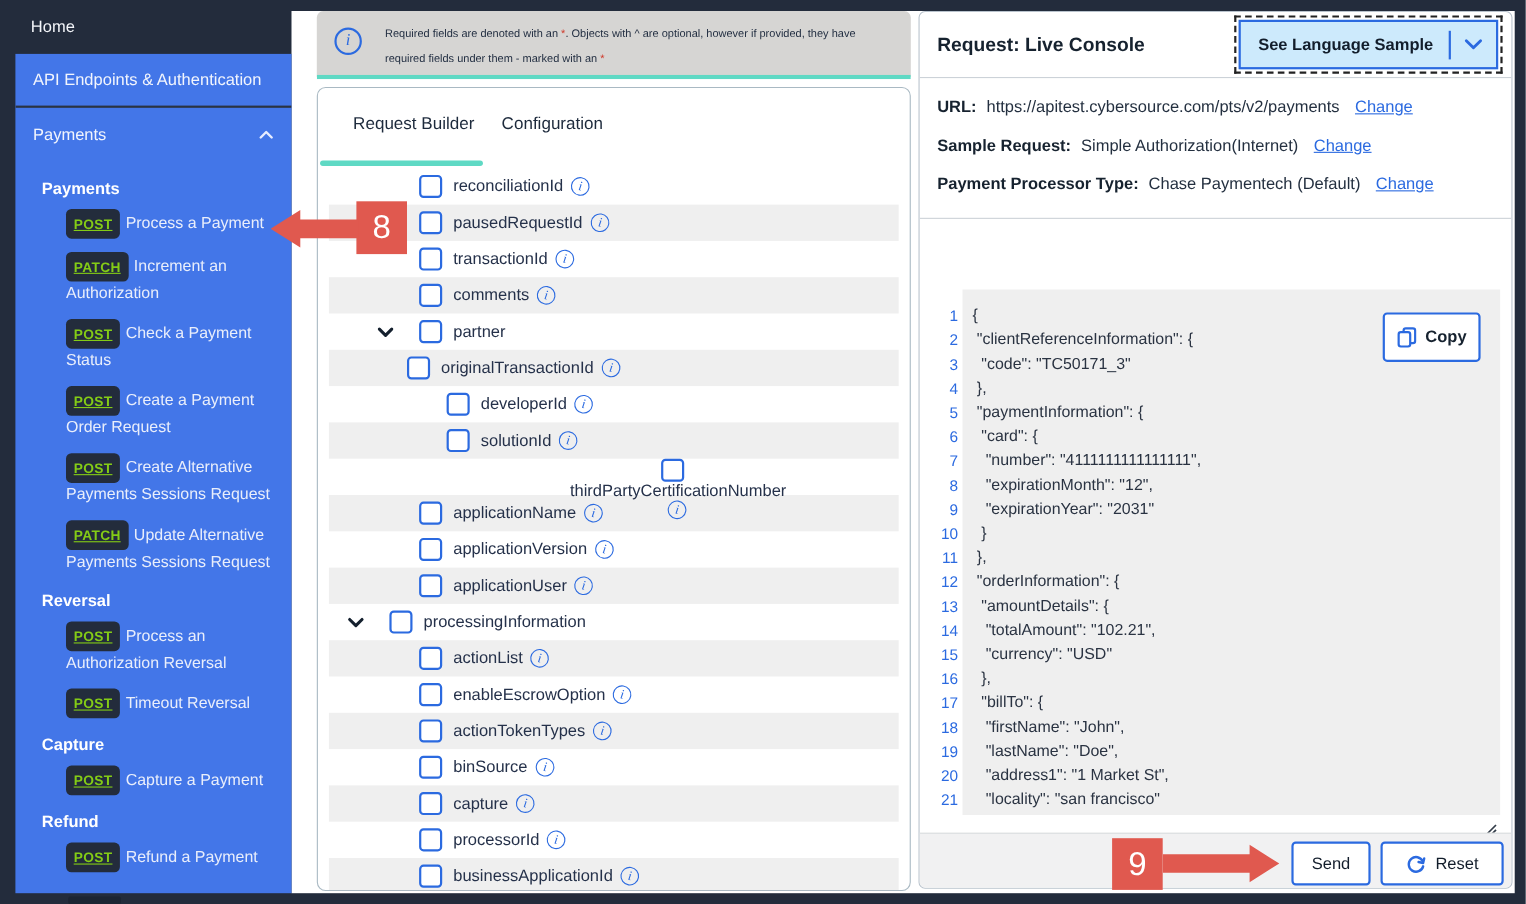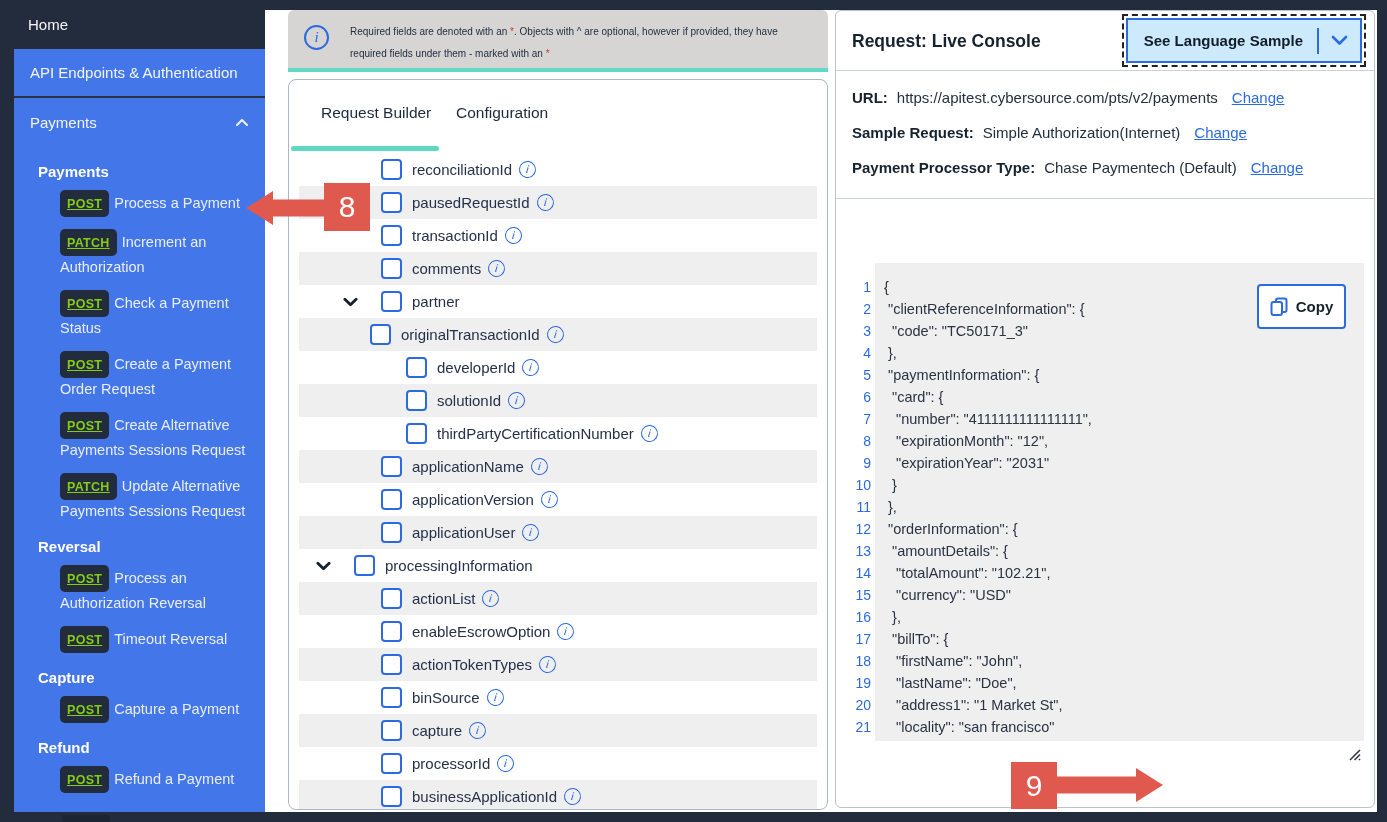--- a/index.html
+++ b/index.html
@@ -197,21 +197,21 @@
       <div class="frow" style="padding-left: 107px;">
         <span class="fcheck"></span>
         <span class="flabel">developerId</span>
         <span class="info-i">i</span>
       </div>
       <div class="frow alt" style="padding-left: 107px;">
         <span class="fcheck"></span>
         <span class="flabel">solutionId</span>
         <span class="info-i">i</span>
       </div>
-      <div class="frow" style="padding-left: 107px;">
+      <div class="frow" style="padding-left: 107px; flex-direction: column;">
         <span class="fcheck"></span>
         <span class="flabel">thirdPartyCertificationNumber</span>
         <span class="info-i">i</span>
       </div>
       <div class="frow alt" style="padding-left: 82px;">
         <span class="fcheck"></span>
         <span class="flabel">applicationName</span>
         <span class="info-i">i</span>
       </div>
       <div class="frow" style="padding-left: 82px;">
@@ -334,20 +334,34 @@
           <path d="M6 5 V3.5 a2 2 0 0 1 2-2 h6.5 a2 2 0 0 1 2 2 V13 a2 2 0 0 1-2 2 H12.5" fill="none" stroke="#2b6ae0" stroke-width="2"></path>
         </svg>
     </span>
     <span>Copy</span>
   </button>
   <div id="resize-handle">
     <svg width="16" height="16" viewBox="0 0 16 16">
         <path d="M15 5 L5 15 M15 9.5 L9.5 15 M15 14 L14 15" stroke="#333d4a" stroke-width="1.6" fill="none"></path>
       </svg>
   </div>
+  <div class="cp-footer">
+    <button class="cp-btn" id="send-btn">
+      <span>Send</span>
+    </button>
+    <button class="cp-btn" id="reset-btn">
+      <span style="display:flex;">
+        <svg width="19" height="19" viewBox="0 0 20 20">
+            <path d="M16.2 7.4 A7 7 0 1 0 16.6 12.2" fill="none" stroke="#2b6ae0" stroke-width="2.3" stroke-linecap="round"></path>
+            <path d="M17.6 4.6 L16.6 9 L12.2 8" fill="none" stroke="#2b6ae0" stroke-width="2.3" stroke-linecap="round" stroke-linejoin="round"></path>
+          </svg>
+      </span>
+      <span>Reset</span>
+    </button>
+  </div>
 </section>
 
 <div class="badge-num" id="badge8">8</div>
 <svg class="arrow-svg" id="arrow8" width="80" height="44" viewBox="0 0 80 44">
   <polygon points="0,22 27,5 27,13.5 80,13.5 80,30.5 27,30.5 27,39" fill="#e0594f"></polygon>
 </svg>
 <div class="badge-num" id="badge9">9</div>
 <svg class="arrow-svg" id="arrow9" width="106" height="40" viewBox="0 0 106 40">
   <polygon points="106,20 79,3 79,11.5 0,11.5 0,28.5 79,28.5 79,37" fill="#e0594f"></polygon>
 </svg>

